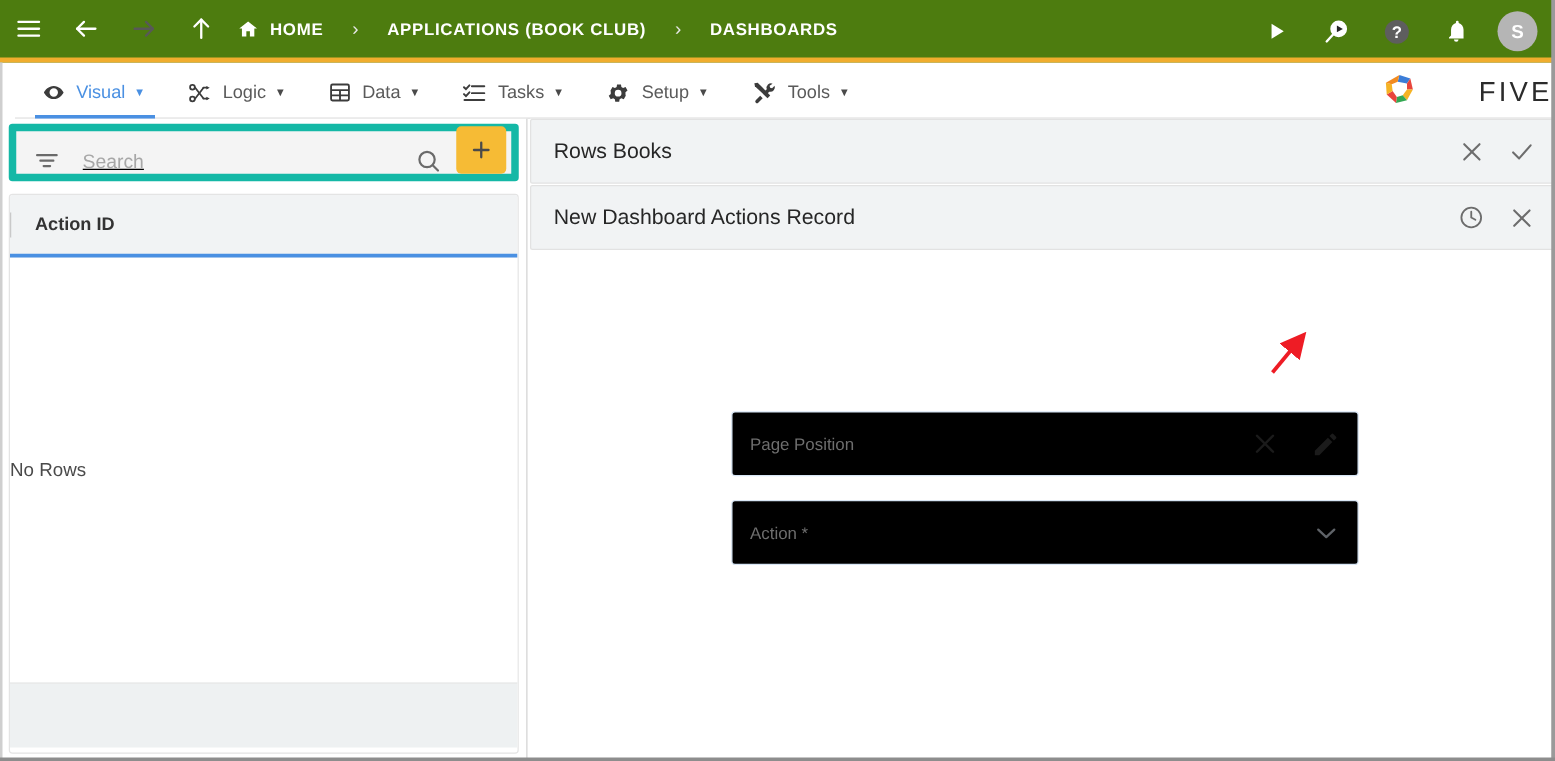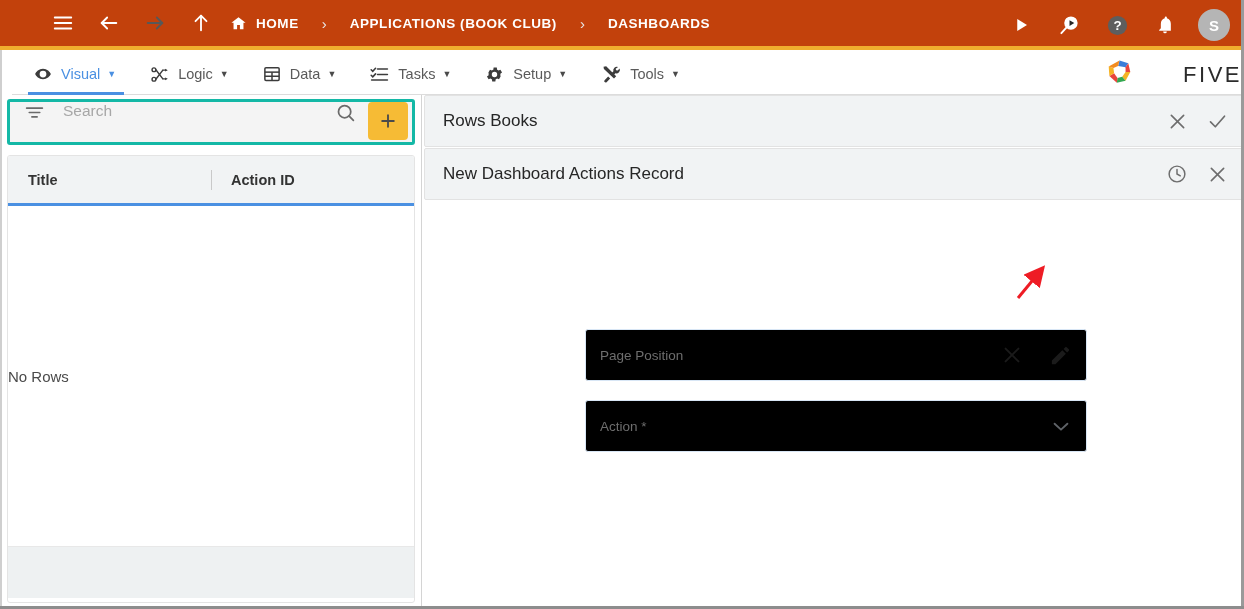--- a/index.html
+++ b/index.html
@@ -7,23 +7,22 @@
     width: 1244px; height: 609px;
     font-family: "Liberation Sans", sans-serif;
     background: #ffffff;
     overflow: hidden;
   }
   .app { position: relative; width: 1244px; height: 609px; background:#fff; }
 
   
   .topbar {
     position:absolute; left:0; top:0; width:1244px; height:50px;
-    background:#c2410c; display:flex; align-items:center;
+    background:#4d7c0f; display:flex; align-items:center;
     border-bottom:4px solid #f0ad2e;
-    padding-left:40px;
   }
   .tb-icons { display:flex; align-items:center; }
   .tb-btn {
     width:46px; height:50px; display:flex; align-items:center; justify-content:center;
     color:#ffffff;
   }
   .tb-btn.dim { color:#585858; }
   .tb-btn svg { display:block; }
   .crumbs { display:flex; align-items:center; margin-left:6px; }
   .crumb {
@@ -69,22 +68,22 @@
   }
   .logo-word {
     font-size:22px; letter-spacing:2.5px; color:#2b2b2b; font-weight:400;
     margin-left:6px; font-family:"Liberation Sans", sans-serif;
   }
 
   
   .leftpanel { position:absolute; left:0; top:95px; width:422px; height:514px; background:#fff; }
   .searchcard {
     position:absolute; left:7px; top:4px; width:408px; height:46px;
-    background:#f4f4f4; border:3px solid #14b8a6; border-radius:3px;
-    display:flex; align-items:flex-start;
+    background:#f4f4f4; border:6px solid #14b8a6; border-radius:3px;
+    display:flex; align-items:flex-end;text-decoration:underline;
   }
   .filter-ico { margin-left:14px; display:flex; color:#6a6a6a; }
   .search-input {
     flex:1; border:none; outline:none; background:transparent;
     font-size:15.5px; color:#333; margin-left:18px; font-family:"Liberation Sans", sans-serif;
   }
   .search-input::placeholder { color:#a7a7a7; }
   .search-ico { display:flex; color:#6a6a6a; margin-right:12px; }
   .addbtn {
     width:40px; height:38px; background:#f6bb35; border-radius:4px;
@@ -343,21 +342,20 @@
       <button class="addbtn">
         <svg width="20" height="20" viewBox="0 0 24 24" fill="none" stroke="currentColor" stroke-width="2.2" stroke-linecap="round">
           <line x1="12" y1="5" x2="12" y2="19"></line>
             <line x1="5" y1="12" x2="19" y2="12"></line>
         </svg>
       </button>
     </div>
 
     <div class="gridcard">
       <div class="gridhead">
-        <div class="gh-cell gh-title">Title</div>
         <div class="gh-sep"></div>
         <div class="gh-cell gh-action">Action ID</div>
       </div>
       <div class="gridbody">
         <div class="norows">No Rows</div>
       </div>
       <div class="gridfoot"></div>
     </div>
   </div>
 

